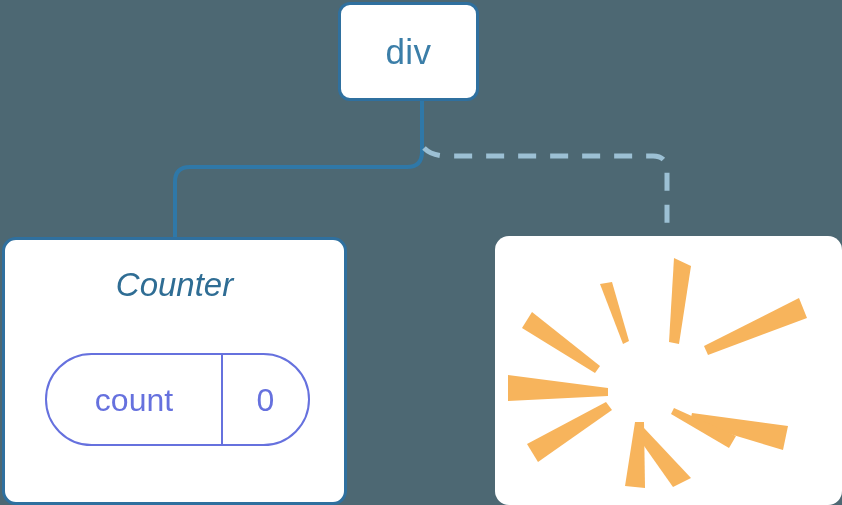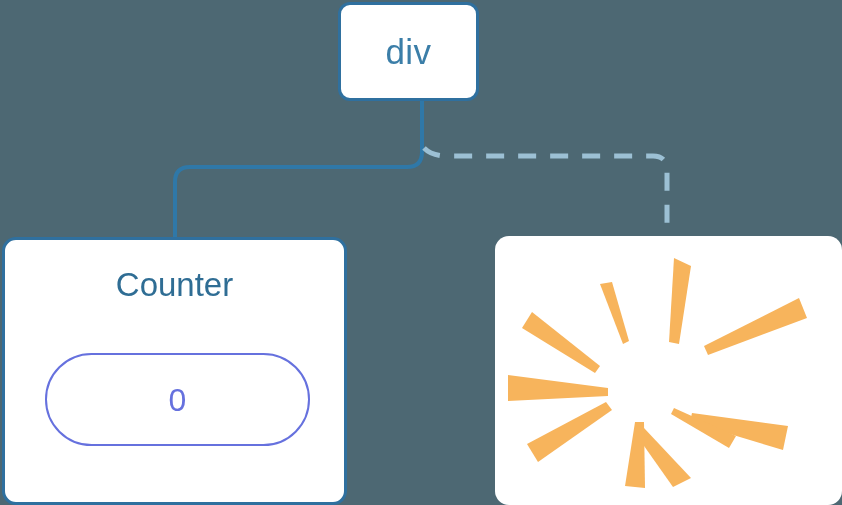--- a/index.html
+++ b/index.html
@@ -69,20 +69,21 @@
   }
   #node-counter .card-title {
     position: absolute;
     top: 28px;
     left: 0;
     right: 0;
     text-align: center;
     font-size: 33px;
     color: #2f6d94;
     line-height: 1;
+    font-style: italic;
   }
 
   
   .pill {
     position: absolute;
     left: 40px;
     top: 113px;
     width: 265px;
     height: 93px;
     border: 2.5px solid #6671de;
@@ -150,20 +151,21 @@
   </svg>
 
   <div class="card" id="node-div">
     <span class="node-label">div</span>
   </div>
 
   <div class="card" id="node-counter">
     <div class="card-title">Counter</div>
 
     <div class="pill">
+      <div class="pill-key">count</div>
       <div class="pill-value">0</div>
     </div>
   </div>
 
   <div class="card" id="node-spinner">
     <svg id="spinner-svg" viewBox="0 0 347 269" xmlns="http://www.w3.org/2000/svg">
       <g fill="#f7b45c">
 
         <path d="M 179 22 L 196 30 L 184 108 L 174 106 Z"></path>
 

